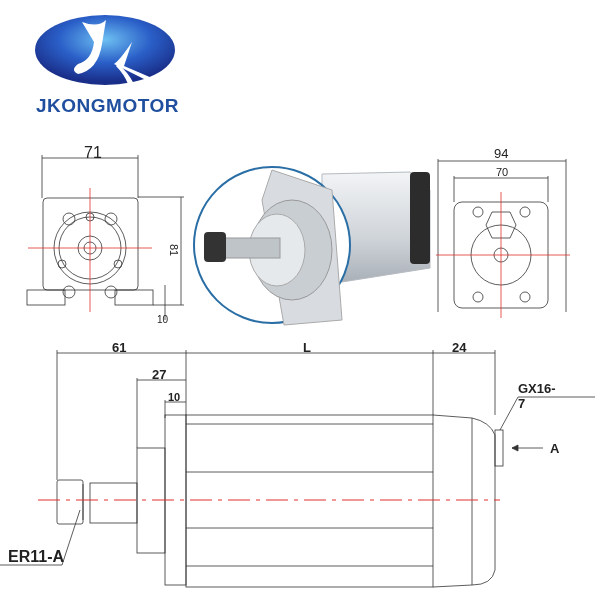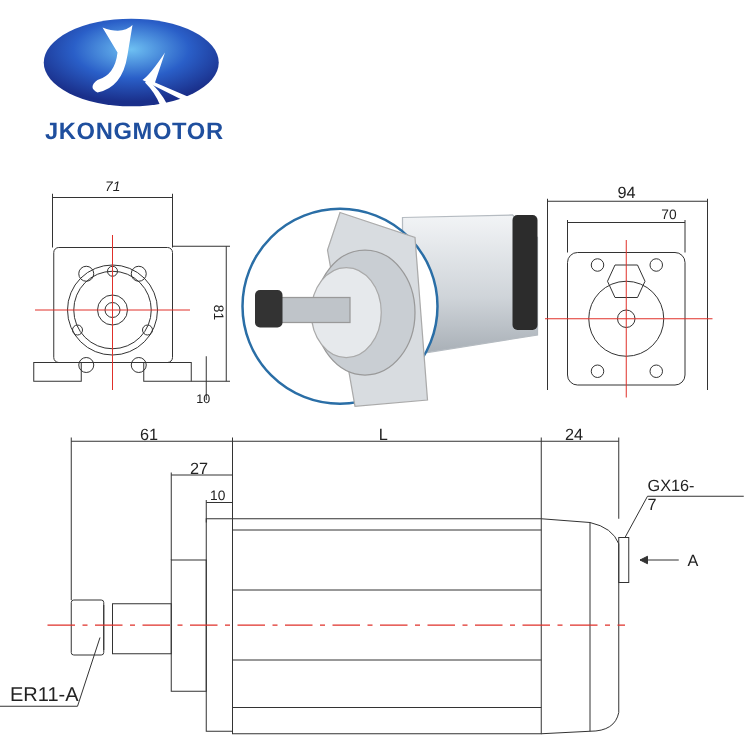--- a/index.html
+++ b/index.html
@@ -51,21 +51,21 @@
         <circle cx="91" cy="152" r="6"></circle>
       <circle cx="70" cy="77" r="4"></circle>
         <circle cx="42" cy="124" r="4"></circle>
         <circle cx="98" cy="124" r="4"></circle>
     </g>
     <g stroke="#e0302a" stroke-width="0.8">
       <line x1="8" y1="108" x2="132" y2="108"></line>
       <line x1="70" y1="48" x2="70" y2="172"></line>
     </g>
   </svg>
-  <div class="abs dim" style="left:64px;top:4px;font-size:11px;font-style:italic;">71</div>
+  <div class="abs dim" style="left:64px;top:4px;font-size:16px;">71</div>
   <div class="abs dim" style="left:148px;top:104px;font-size:11px;transform:rotate(90deg);">81</div>
   <div class="abs dim" style="left:137px;top:174px;font-size:10px;">10</div>
 </div>
 
 <div class="abs" style="left:192px;top:160px;width:245px;height:175px;">
   <svg width="245" height="175" viewBox="0 0 245 175">
     <defs>
       <linearGradient id="al" x1="0" y1="0" x2="0" y2="1">
         <stop offset="0%" stop-color="#f2f4f6"></stop>
           <stop offset="60%" stop-color="#cfd4d9"></stop>
@@ -100,24 +100,24 @@
         <circle cx="95" cy="72" r="5"></circle>
       <circle cx="48" cy="157" r="5"></circle>
         <circle cx="95" cy="157" r="5"></circle>
     </g>
     <g stroke="#e0302a" stroke-width="0.8">
       <line x1="6" y1="115" x2="140" y2="115"></line>
       <line x1="71" y1="52" x2="71" y2="178"></line>
     </g>
   </svg>
   <div class="abs dim" style="left:64px;top:6px;font-size:13px;">94</div>
-  <div class="abs dim" style="left:66px;top:26px;font-size:11px;margin-left:33px;">70</div>
+  <div class="abs dim" style="left:66px;top:26px;font-size:11px;">70</div>
 </div>
 
-<div class="abs" style="left:0;top:330px;width:488px;height:270px;">
+<div class="abs" style="left:0;top:330px;width:488px;height:270px;font-weight:bold;">
   <svg width="600" height="270" viewBox="0 0 600 270">
     <g stroke="#333" stroke-width="0.8" fill="none">
       <line x1="57" y1="23" x2="495" y2="23"></line>
       <line x1="57" y1="20" x2="57" y2="150"></line>
       <line x1="186" y1="20" x2="186" y2="85"></line>
       <line x1="433" y1="20" x2="433" y2="85"></line>
       <line x1="495" y1="20" x2="495" y2="85"></line>
       <line x1="137" y1="50" x2="186" y2="50"></line>
       <line x1="137" y1="48" x2="137" y2="118"></line>
       <line x1="165" y1="72" x2="186" y2="72"></line>

